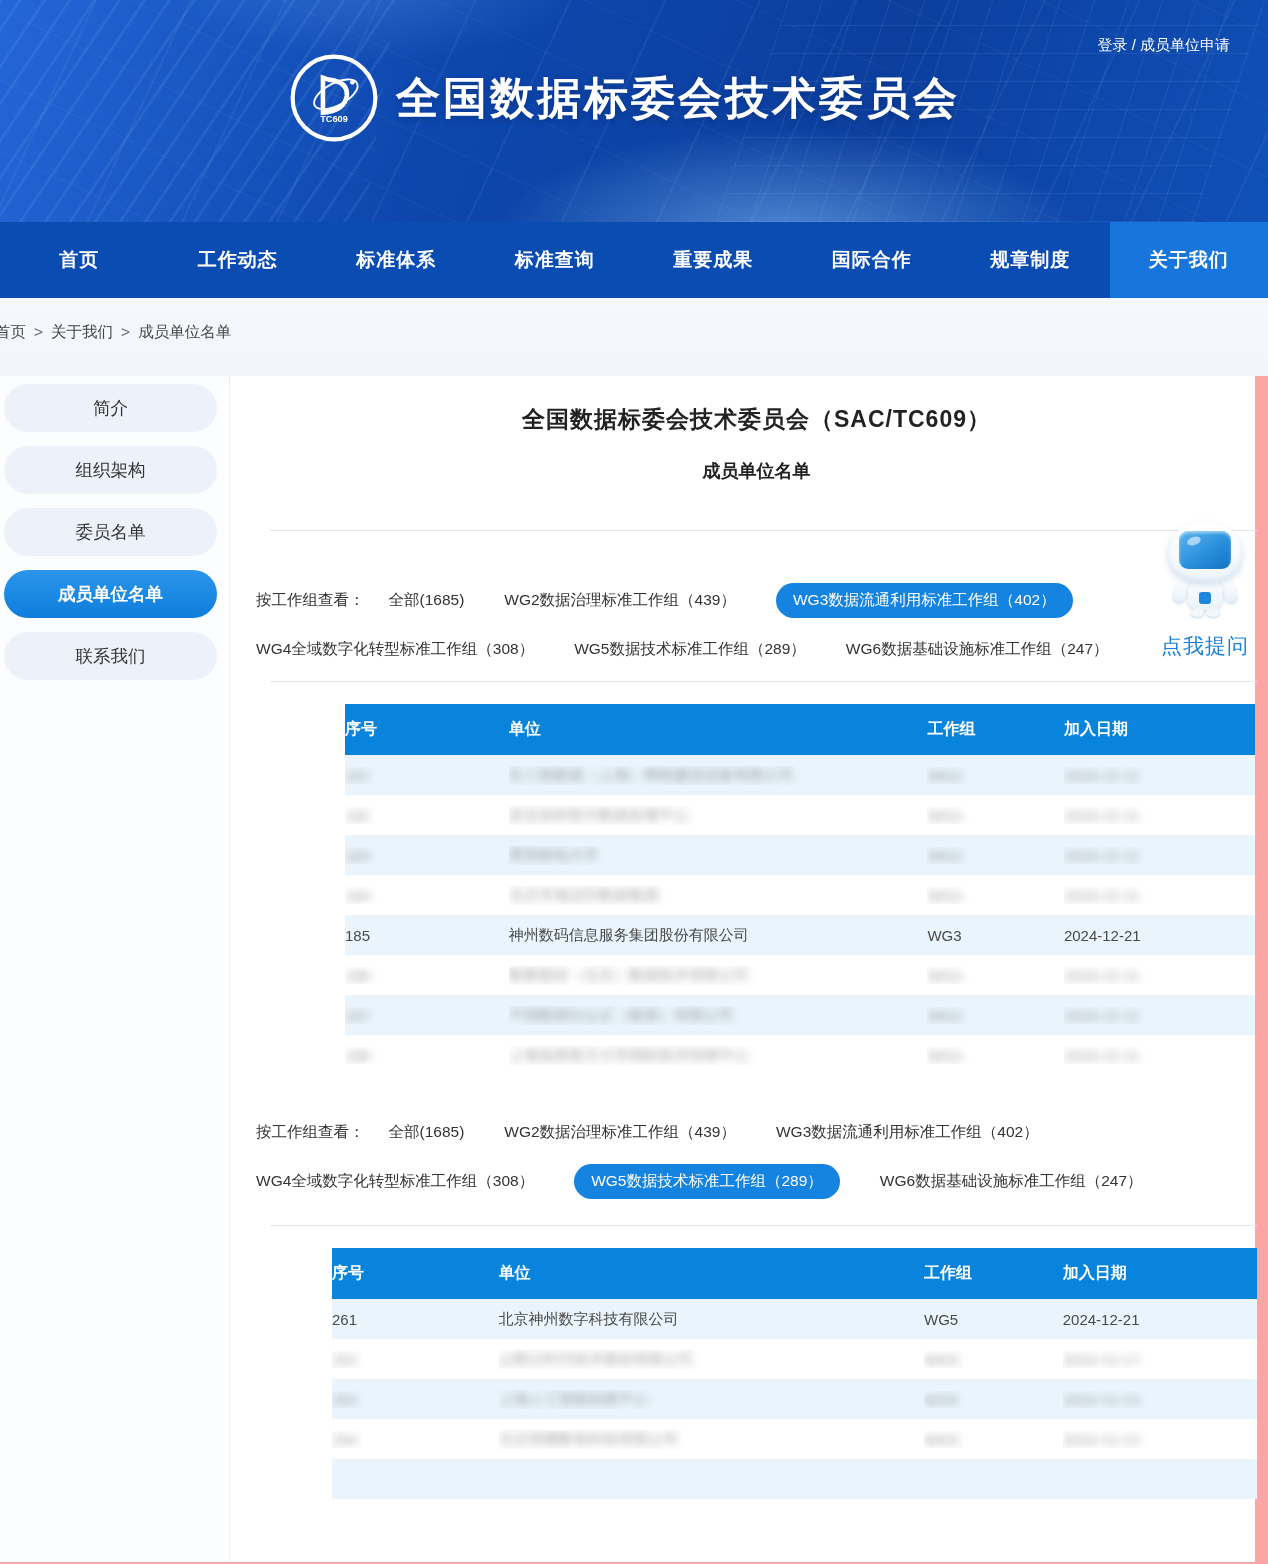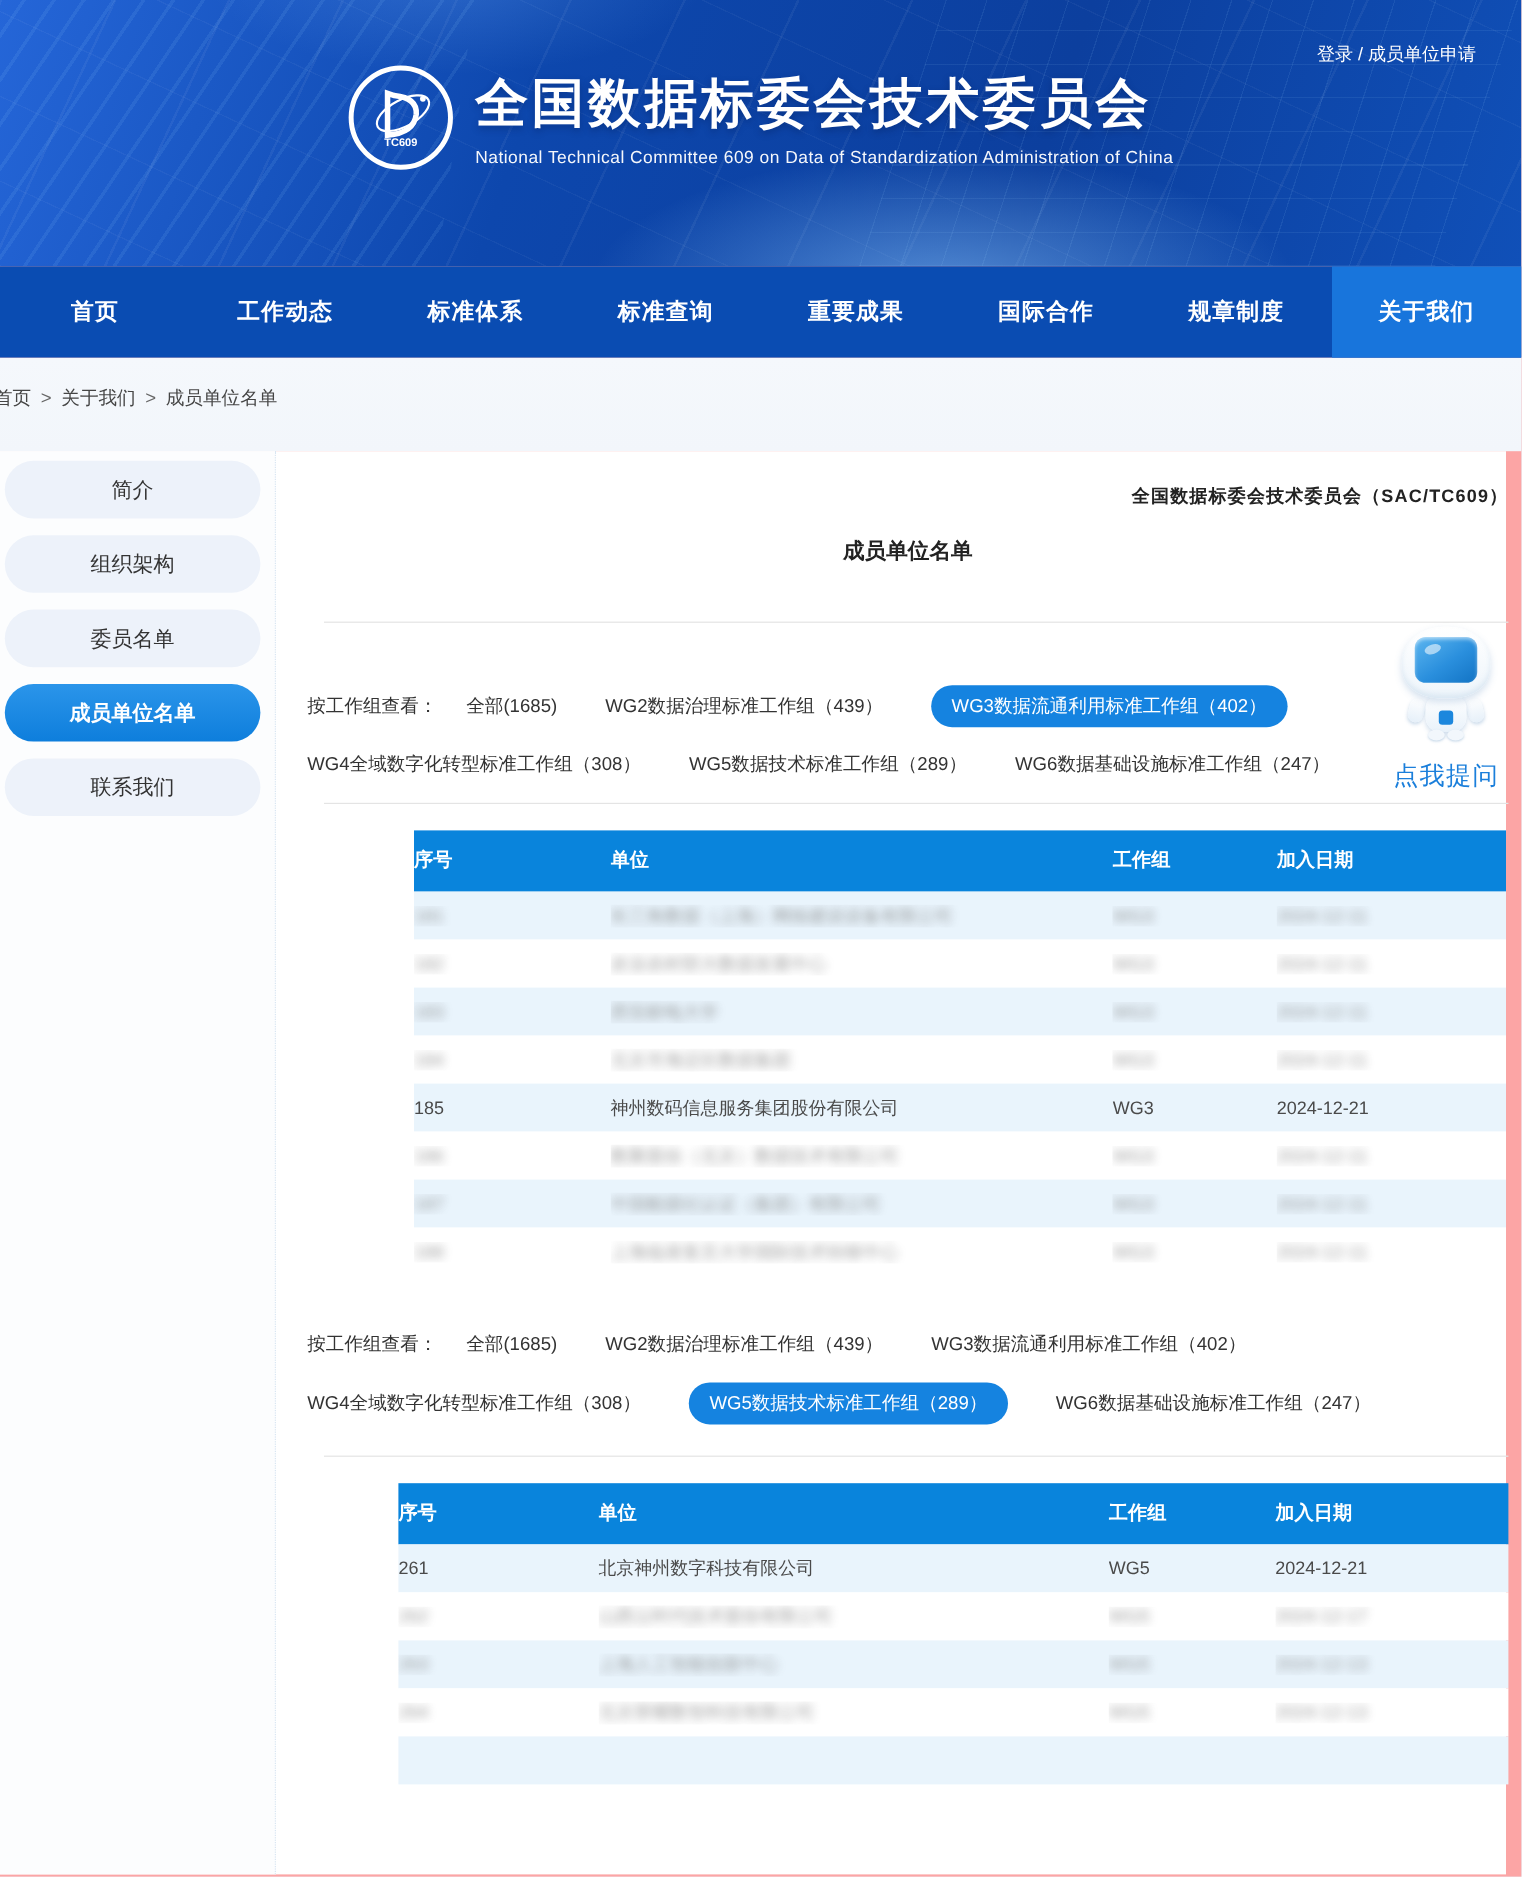--- a/index.html
+++ b/index.html
@@ -46,21 +46,21 @@
   
   .content-wrap { display: flex; background: #fff; margin-right: 13px; height: 1186px; position: relative; }
   .sidebar { width: 230px; flex: 0 0 230px; padding: 8px 0 0 0;
     background: #fcfdfe; border-right: 1px dotted #d9e6f2; }
   .side-item { margin: 0 12px 14px 4px; height: 48px; border-radius: 26px;
     background: #edf2fa; color: #333; font-size: 17.5px; display: flex; align-items: center;
     justify-content: center; cursor: pointer; }
   .side-item.active { background: linear-gradient(180deg, #2b95ea, #0e7edc); color: #fff; font-weight: bold; }
 
   .main { flex: 1 1 auto; position: relative; padding: 28px 0 0 26px; }
-  .page-title { text-align: right; font-size: 15px; font-weight: bold; color: #222; letter-spacing: 1px; }
+  .page-title { text-align: center; font-size: 23px; font-weight: bold; color: #222; letter-spacing: 1px; }
   .page-subtitle { text-align: center; font-size: 18px; font-weight: bold; color: #222; margin-top: 24px; }
   .hr { border: none; border-top: 1px solid #e4e4e4; margin: 0 0 0 14px; }
   .hr1 { margin-top: 47px; }
   .hr2 { margin-top: 13px; }
   .hr3 { margin-top: 26px; }
 
   
   .filter-block { margin-top: 52px; font-size: 15.5px; color: #333; }
   .filter-block.second { margin-top: 40px; }
   .filter-row { display: flex; align-items: center; flex-wrap: nowrap; margin-bottom: 14px; }
@@ -116,21 +116,20 @@
         <svg viewBox="0 0 100 100" width="92" height="92">
           <circle cx="50" cy="50" r="45" fill="none" stroke="#ffffff" stroke-width="4.5"></circle>
           <path d="M38 28 L38 66 Q62 64 64 47 Q65 32 44 30 Z" fill="none" stroke="#ffffff" stroke-width="5"></path>
           <ellipse cx="52" cy="46" rx="26" ry="12" fill="none" stroke="#ffffff" stroke-width="2" transform="rotate(-28 52 46)"></ellipse>
           <circle cx="70" cy="33" r="2.6" fill="#ffffff"></circle>
           <text x="50" y="76" text-anchor="middle" font-size="10" font-weight="bold" fill="#ffffff">TC609</text>
         </svg>
       </div>
       <div class="titles">
         <div class="title-cn">全国数据标委会技术委员会</div>
-        <div class="title-en">National Technical Committee 609 on Data of Standardization Administration of China</div>
       </div>
     </div>
   </header>
 
   <nav class="topnav">
     <div class="nav-item">首页</div>
     <div class="nav-item">工作动态</div>
     <div class="nav-item">标准体系</div>
     <div class="nav-item">标准查询</div>
     <div class="nav-item">重要成果</div>

